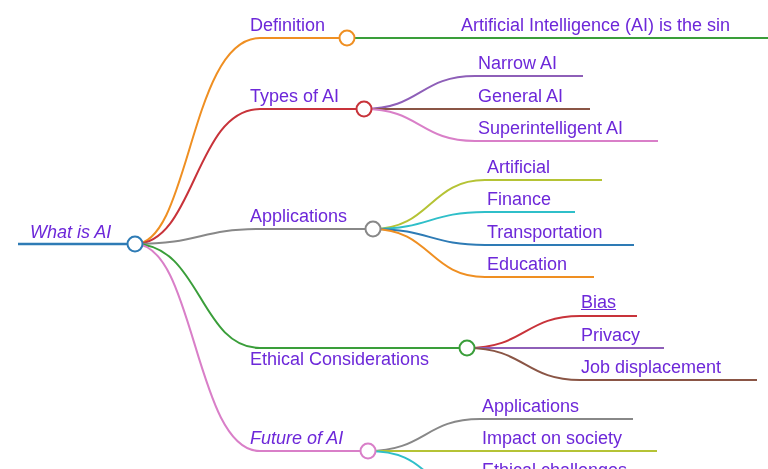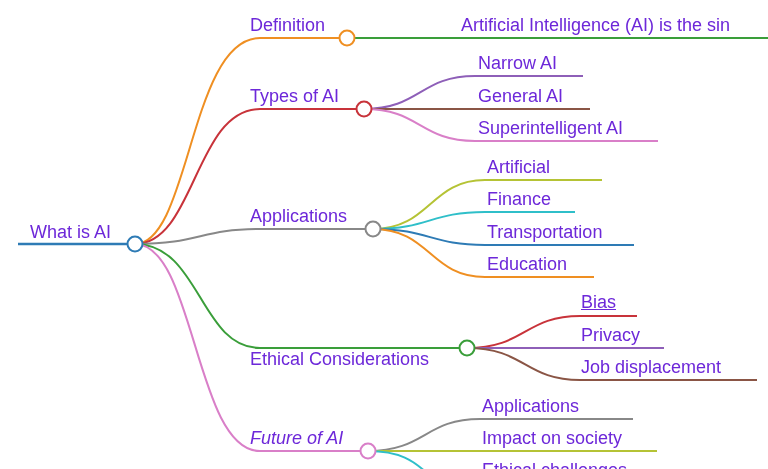--- a/index.html
+++ b/index.html
@@ -41,21 +41,21 @@
   <path d="M368 451 C410 451 420 469 430 475" stroke="#2fbfc9" stroke-width="2" fill="none"></path>
 
   <circle cx="135" cy="244" r="7.5" fill="#fff" stroke="#2e7bb5" stroke-width="2"></circle>
   <circle cx="347" cy="38" r="7.5" fill="#fff" stroke="#ef8f22" stroke-width="2"></circle>
   <circle cx="364" cy="109" r="7.5" fill="#fff" stroke="#c8333a" stroke-width="2"></circle>
   <circle cx="373" cy="229" r="7.5" fill="#fff" stroke="#888888" stroke-width="2"></circle>
   <circle cx="467" cy="348" r="7.5" fill="#fff" stroke="#3a9e3a" stroke-width="2"></circle>
   <circle cx="368" cy="451" r="7.5" fill="#fff" stroke="#d97fc8" stroke-width="2"></circle>
 </svg>
 
-<div class="lbl" style="left:30px;top:222px;">What is AI</div>
+<div class="lbl" style="left:30px;top:222px;font-style:italic;">What is AI</div>
 
 <div class="lbl" style="left:250px;top:15px;">Definition</div>
 <div class="lbl" style="left:461px;top:15px;">Artificial Intelligence (AI) is the sin</div>
 
 <div class="lbl" style="left:250px;top:86px;">Types of AI</div>
 <div class="lbl" style="left:478px;top:53px;text-align:center;">Narrow AI</div>
 <div class="lbl" style="left:478px;top:86px;">General AI</div>
 <div class="lbl" style="left:478px;top:118px;">Superintelligent AI</div>
 
 <div class="lbl" style="left:250px;top:206px;">Applications</div>

